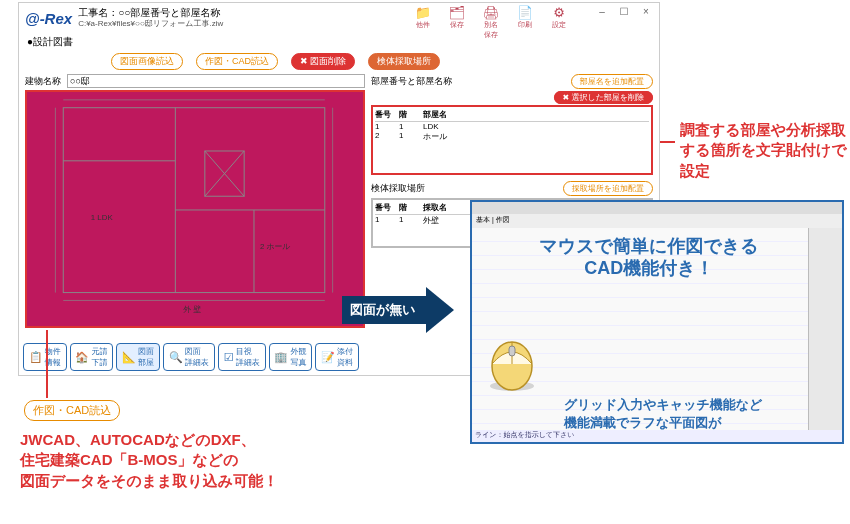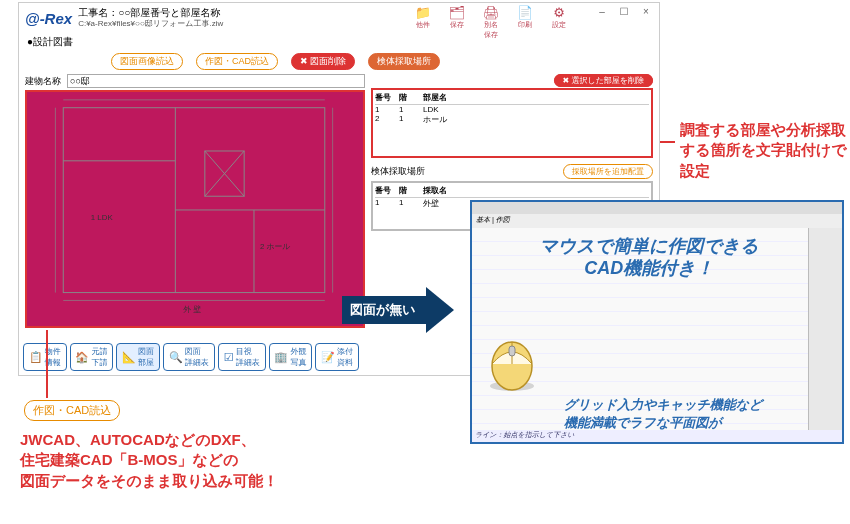--- a/index.html
+++ b/index.html
@@ -34,21 +34,21 @@
   .mini-table span:nth-child(1){ width: 24px; }
   .mini-table span:nth-child(2){ width: 24px; }
   .mini-table span:nth-child(3){ flex: 1; }
   .bottom-tabs { position: absolute; left: 4px; bottom: 4px; display: flex; gap: 3px; }
   .tab { border: 1px solid #2a6bb0; color: #2a6bb0; border-radius: 4px; padding: 2px 5px; font-size: 8px; display: flex; align-items: center; gap: 2px; }
   .tab .ticon { font-size: 11px; }
   .callout-box { position: absolute; border: 1.5px solid #e78b00; color: #e78b00; border-radius: 10px; padding: 2px 8px; font-size: 11px; }
   .desc-text { position: absolute; color: #d33; font-size: 15px; font-weight: 600; line-height: 1.35; }
   .arrow-block { position: absolute; left: 342px; top: 296px; background: #0d3b66; color: #fff; font-size: 13px; font-weight: bold; padding: 5px 10px 5px 8px; }
   .arrow-block::after { content: ""; position: absolute; right: -28px; top: -9px; border-left: 28px solid #0d3b66; border-top: 23px solid transparent; border-bottom: 23px solid transparent; }
-  .cad-window { position: absolute; left: 470px; top: 200px; width: 374px; height: 244px; border: 2px solid #2a6bb0; background: #701a75; overflow: hidden; font-style: italic; }
+  .cad-window { position: absolute; left: 470px; top: 200px; width: 374px; height: 244px; border: 2px solid #2a6bb0; background: #701a75; overflow: hidden; }
   .cad-titlebar { height: 12px; background: #ddd; }
   .cad-tabs { height: 14px; background: #eee; font-size: 7px; padding: 1px 4px; }
   .cad-body { position: relative; width: 100%; height: calc(100% - 38px); background:
     repeating-linear-gradient(#f9f9f9 0, #f9f9f9 13px, #eef 13px, #eef 14px),
     repeating-linear-gradient(90deg, transparent 0, transparent 13px, #eef 13px, #eef 14px);
   }
   .cad-side { position: absolute; right: 0; top: 26px; width: 34px; bottom: 12px; background: #e8e8e8; border-left: 1px solid #bbb; }
   .cad-status { position: absolute; left: 0; bottom: 0; right: 0; height: 12px; background: #eef; font-size: 7px; padding: 0 3px; color: #336; }
   .cad-blue-big { color: #2a6bb0; font-size: 18px; font-weight: 700; text-align: center; line-height: 1.2; }
   .cad-blue-small { color: #2a6bb0; font-size: 13px; font-weight: 600; line-height: 1.35; margin-left: 12px; }
@@ -113,20 +113,24 @@
             </g>
           </g>
           <text x="64" y="130" font-size="8" fill="#333">1 LDK</text>
           <text x="236" y="160" font-size="8" fill="#333">2 ホール</text>
           <text x="158" y="224" font-size="8" fill="#333">外 壁</text>
         </svg>
       </div>
     </div>
 
     <div class="right-col">
+      <div class="mini-hdr">
+        <span>部屋番号と部屋名称</span>
+        <span class="pill orange" style="font-size:8px">部屋名を追加配置</span>
+      </div>
       <div style="text-align:right"><span class="pill redfill" style="font-size:8px">✖ <span>選択した部屋を削除</span></span></div>
       <div class="mini-table">
         <div class="hdr">
             <span>番号</span>
             <span>階</span>
             <span>部屋名</span>
           </div>
         <div class="row">
             <span>1</span>
             <span>1</span>

